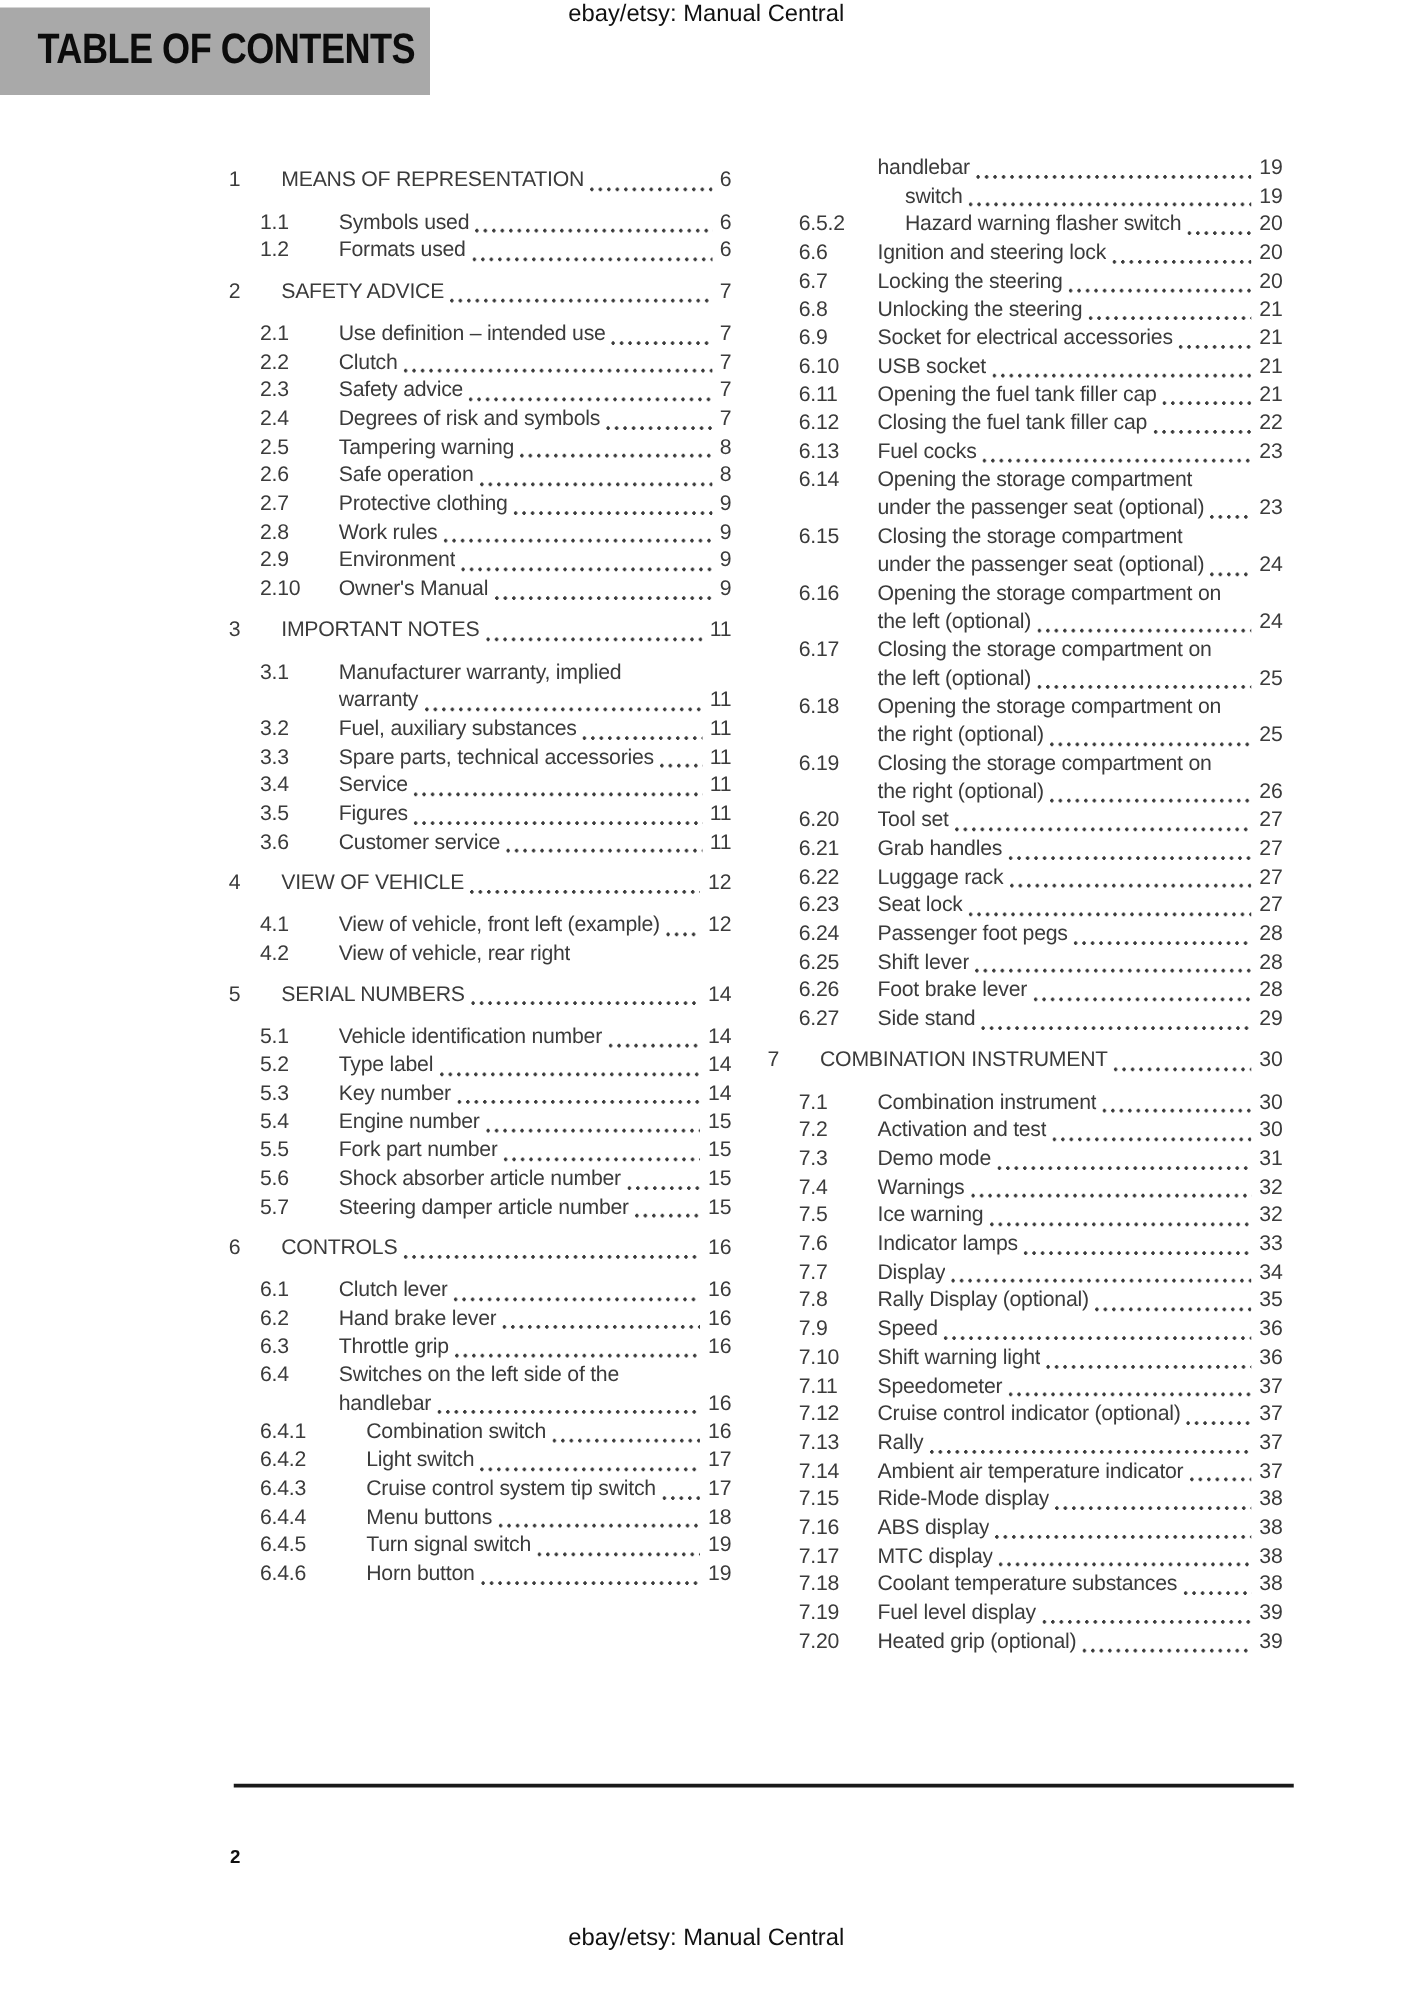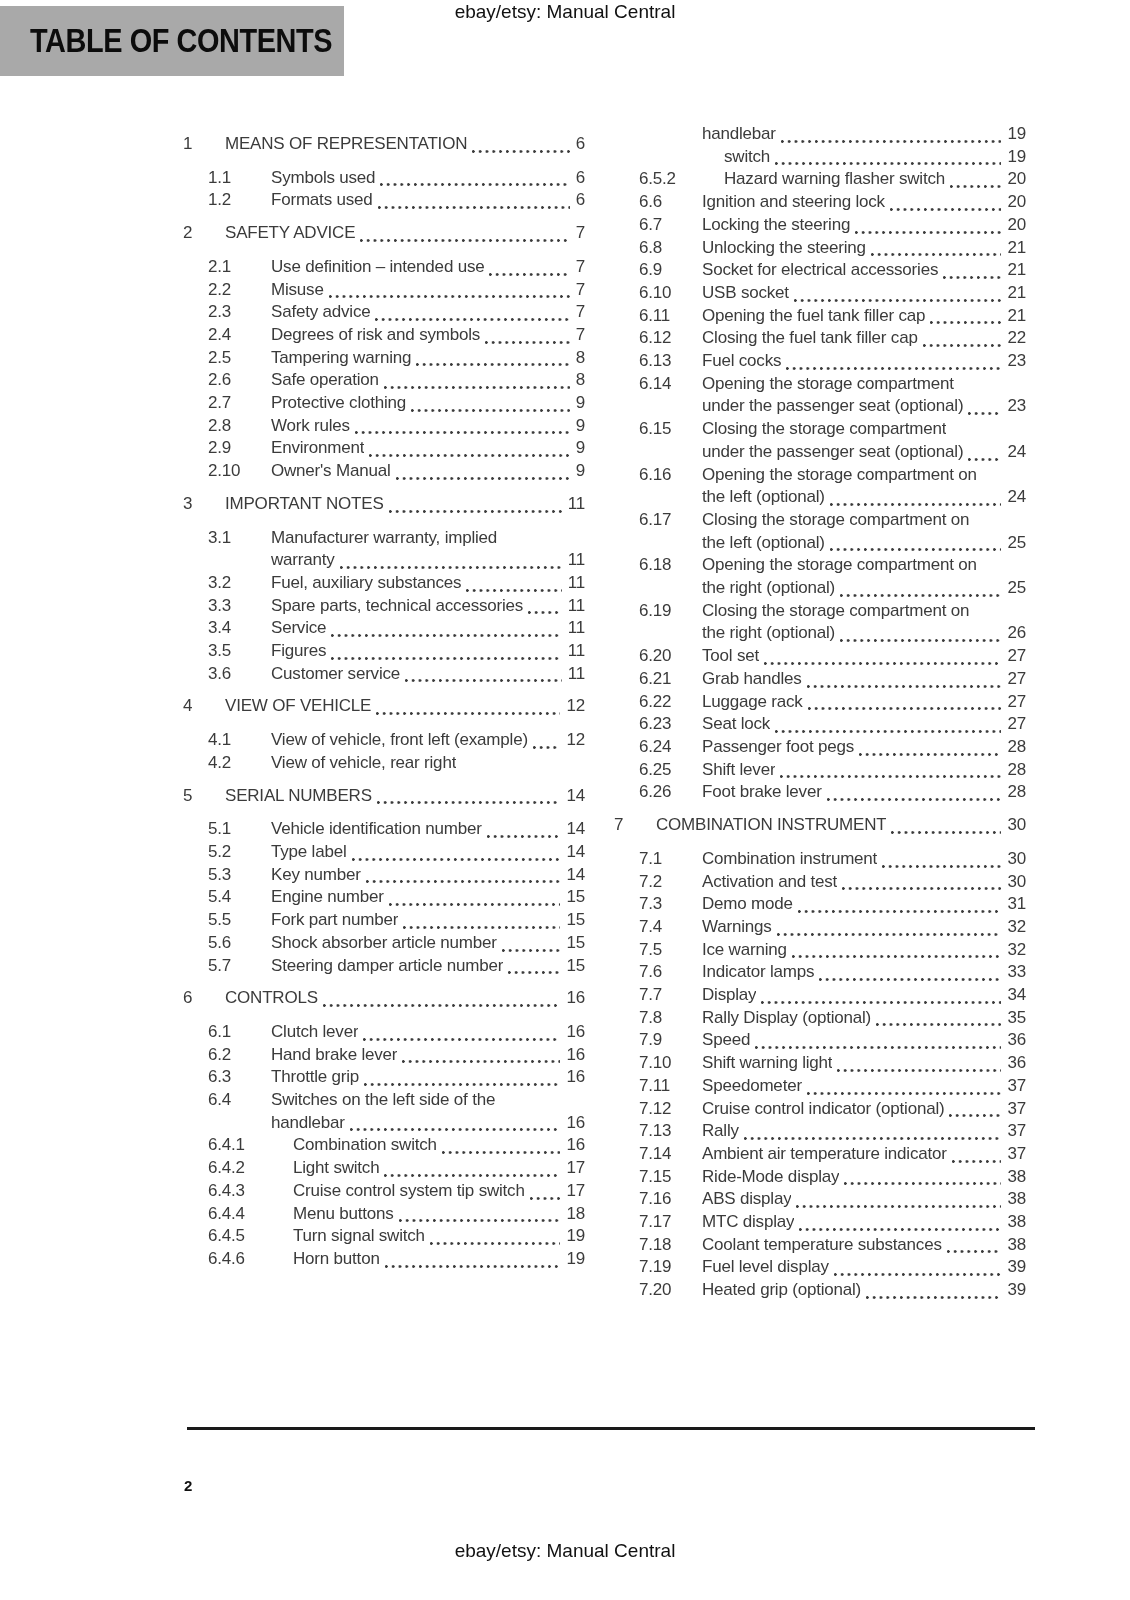--- a/index.html
+++ b/index.html
@@ -124,21 +124,21 @@
         <div class="tline">
           <span class="num">2.1</span>
           <span class="txt">Use definition – intended use</span>
           <span class="leader"></span>
           <span class="pg">7</span>
         </div>
       </div>
       <div class="toc-entry lvl1">
         <div class="tline">
           <span class="num">2.2</span>
-          <span class="txt">Misuse</span>
+          <span class="txt">Clutch</span>
           <span class="leader"></span>
           <span class="pg">7</span>
         </div>
       </div>
       <div class="toc-entry lvl1">
         <div class="tline">
           <span class="num">2.3</span>
           <span class="txt">Safety advice</span>
           <span class="leader"></span>
           <span class="pg">7</span>
@@ -647,20 +647,28 @@
           <span class="leader"></span>
           <span class="pg">28</span>
         </div>
       </div>
       <div class="toc-entry lvl1">
         <div class="tline">
           <span class="num">6.26</span>
           <span class="txt">Foot brake lever</span>
           <span class="leader"></span>
           <span class="pg">28</span>
+        </div>
+      </div>
+      <div class="toc-entry lvl1">
+        <div class="tline">
+          <span class="num">6.27</span>
+          <span class="txt">Side stand</span>
+          <span class="leader"></span>
+          <span class="pg">29</span>
         </div>
       </div>
       <div class="toc-entry lvl0">
         <div class="tline">
           <span class="num">7</span>
           <span class="txt">COMBINATION INSTRUMENT</span>
           <span class="leader"></span>
           <span class="pg">30</span>
         </div>
       </div>

